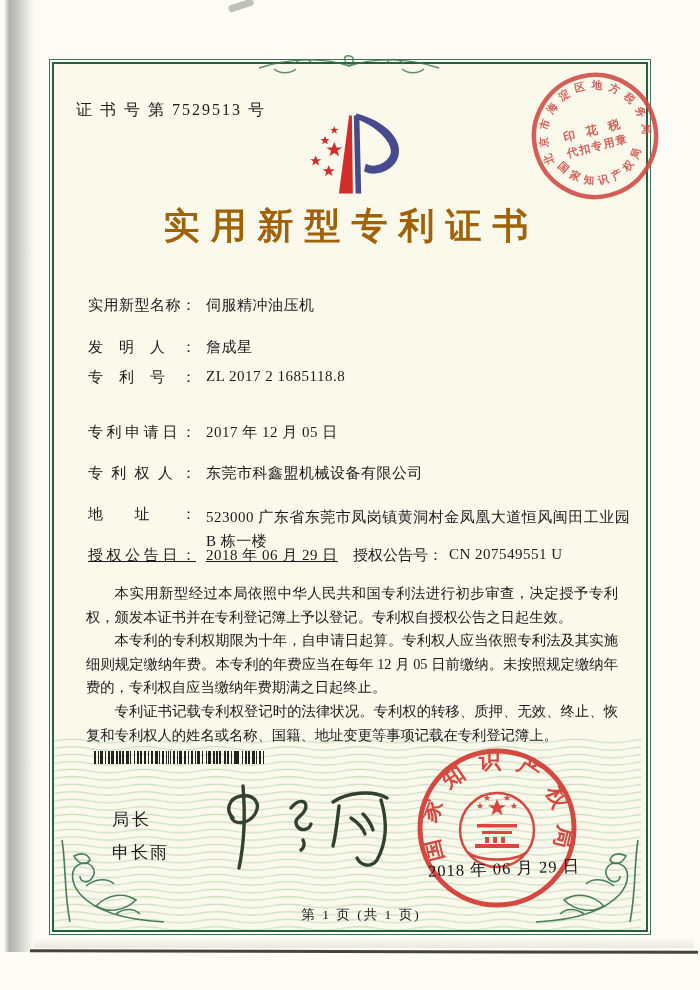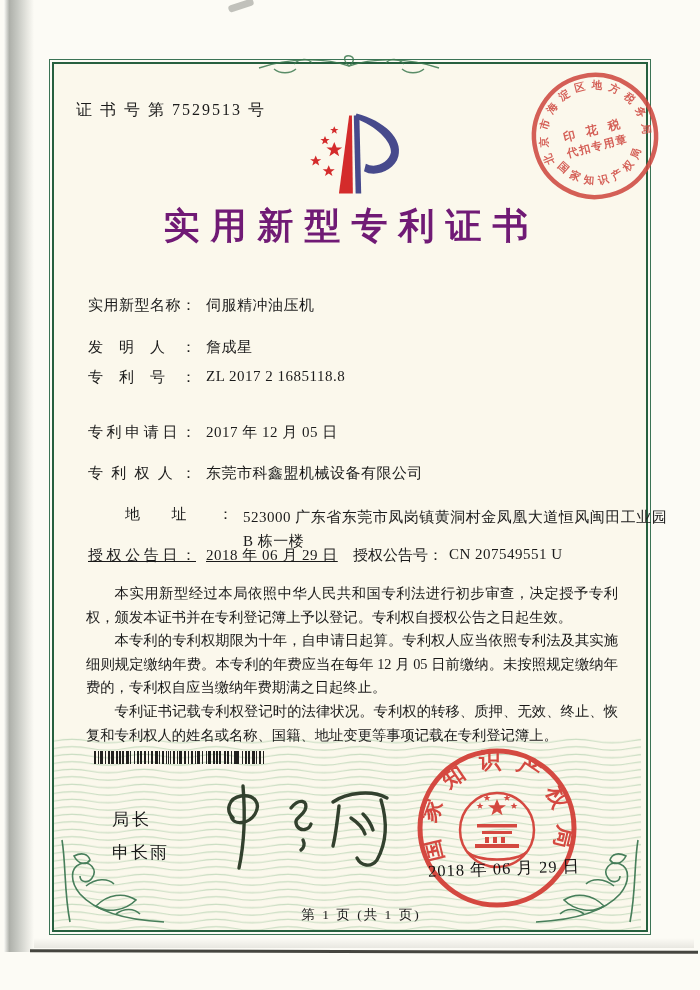--- a/index.html
+++ b/index.html
@@ -15,21 +15,21 @@
   
   .frame{position:absolute;left:52px;top:62px;width:592px;height:866px;
      border:2.5px solid #27603f;outline:1px solid #3b7355;outline-offset:2px;background:#fbf8ec;}
   .waves{position:absolute;left:0;bottom:0;z-index:1;opacity:.9;}
   .orn{position:absolute;z-index:2;}
   
   .cert-no{position:absolute;left:76px;top:100px;font-size:16px;letter-spacing:2px;z-index:3;}
   .logo{position:absolute;left:286px;top:104px;z-index:3;}
   .tax-stamp{position:absolute;left:529px;top:70px;z-index:4;transform:rotate(-14deg);opacity:.88;}
   .title{position:absolute;left:0;top:202px;width:100%;text-align:center;font-size:36px;font-weight:700;
-     letter-spacing:11px;padding-left:3px;box-sizing:border-box;color:#701a75;z-index:3;}
+     letter-spacing:11px;padding-left:3px;box-sizing:border-box;color:#a16207;z-index:3;}
   .frow{position:absolute;left:88px;font-size:15px;z-index:3;display:flex;}
   .flabel{display:inline-block;width:108px;text-align:justify;text-align-last:justify;flex:none;}
   .fvalue{margin-left:10px;letter-spacing:.5px;}
   .frow.addr{width:546px;}
   .frow.addr .fvalue{line-height:24px;}
   .grp2{position:absolute;left:265px;top:0;display:flex;}
   .grp2 .flabel{width:90px;}
   .grp2 .fvalue{margin-left:6px;}
   .body-text{position:absolute;left:86px;top:582px;width:532px;z-index:3;}
   .body-text p{margin:0;text-indent:2em;font-size:14.3px;line-height:23.6px;text-align:justify;color:#191919;}
@@ -146,21 +146,21 @@
     <span class="fvalue">ZL 2017 2 1685118.8</span>
   </div>
   <div class="frow" style="top:423px;align-items:center;">
     <span class="flabel">专利申请日：</span>
     <span class="fvalue">2017 年 12 月 05 日</span>
   </div>
   <div class="frow" style="top:464px;">
     <span class="flabel">专利权人：</span>
     <span class="fvalue">东莞市科鑫盟机械设备有限公司</span>
   </div>
-  <div class="frow addr" style="top:505px;margin-left:37px;">
+  <div class="frow addr" style="top:505px;">
     <span class="flabel">地址：</span>
     <span class="fvalue">523000 广东省东莞市凤岗镇黄洞村金凤凰大道恒风闽田工业园 B 栋一楼</span>
   </div>
   <div class="frow" style="top:546px;width:546px;text-decoration:underline;">
     <span class="flabel">授权公告日：</span>
     <span class="fvalue">2018 年 06 月 29 日</span>
     <span class="grp2">
       <span class="flabel">授权公告号：</span>
       <span class="fvalue">CN 207549551 U</span>
     </span>

